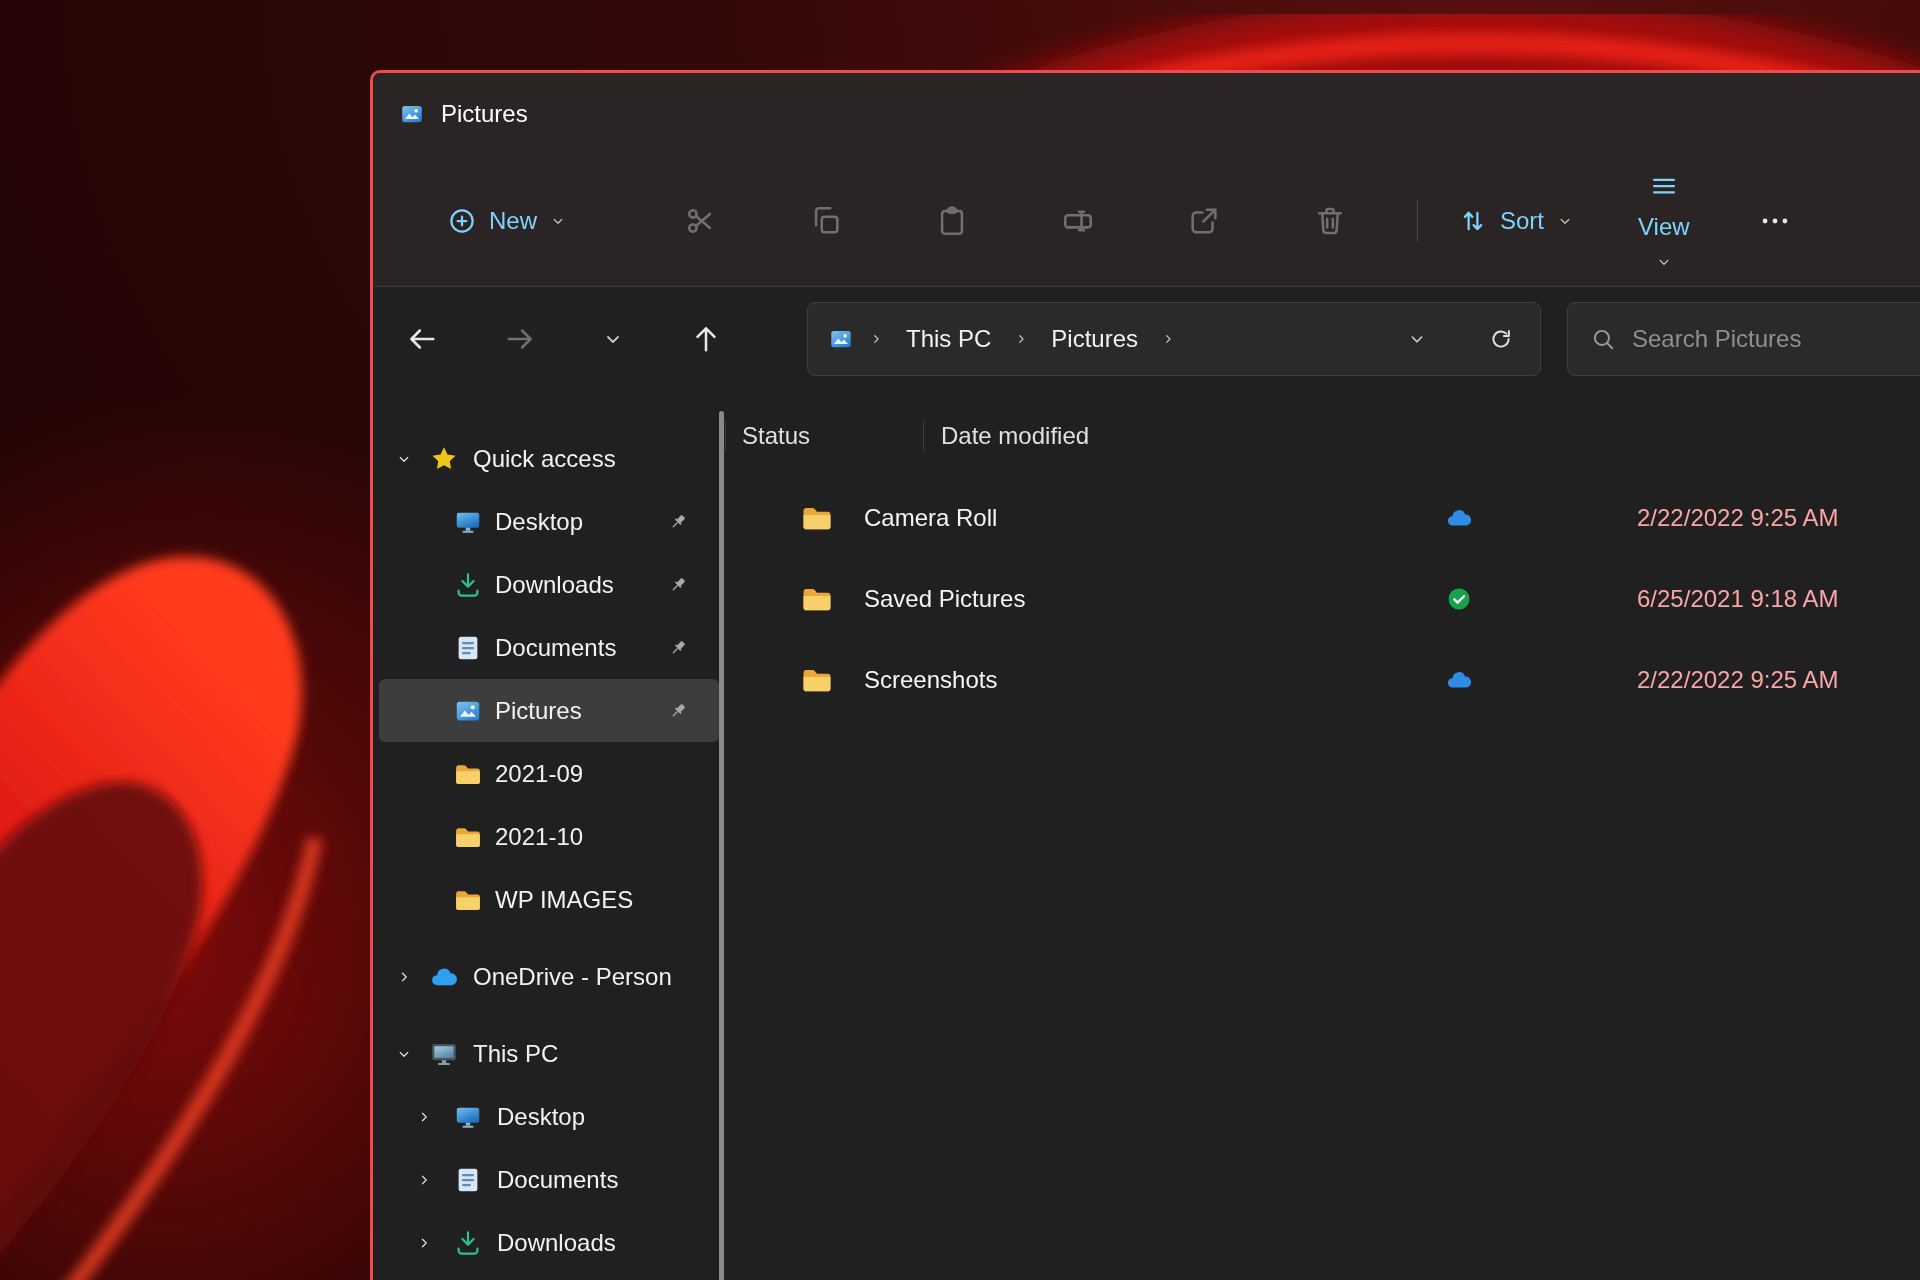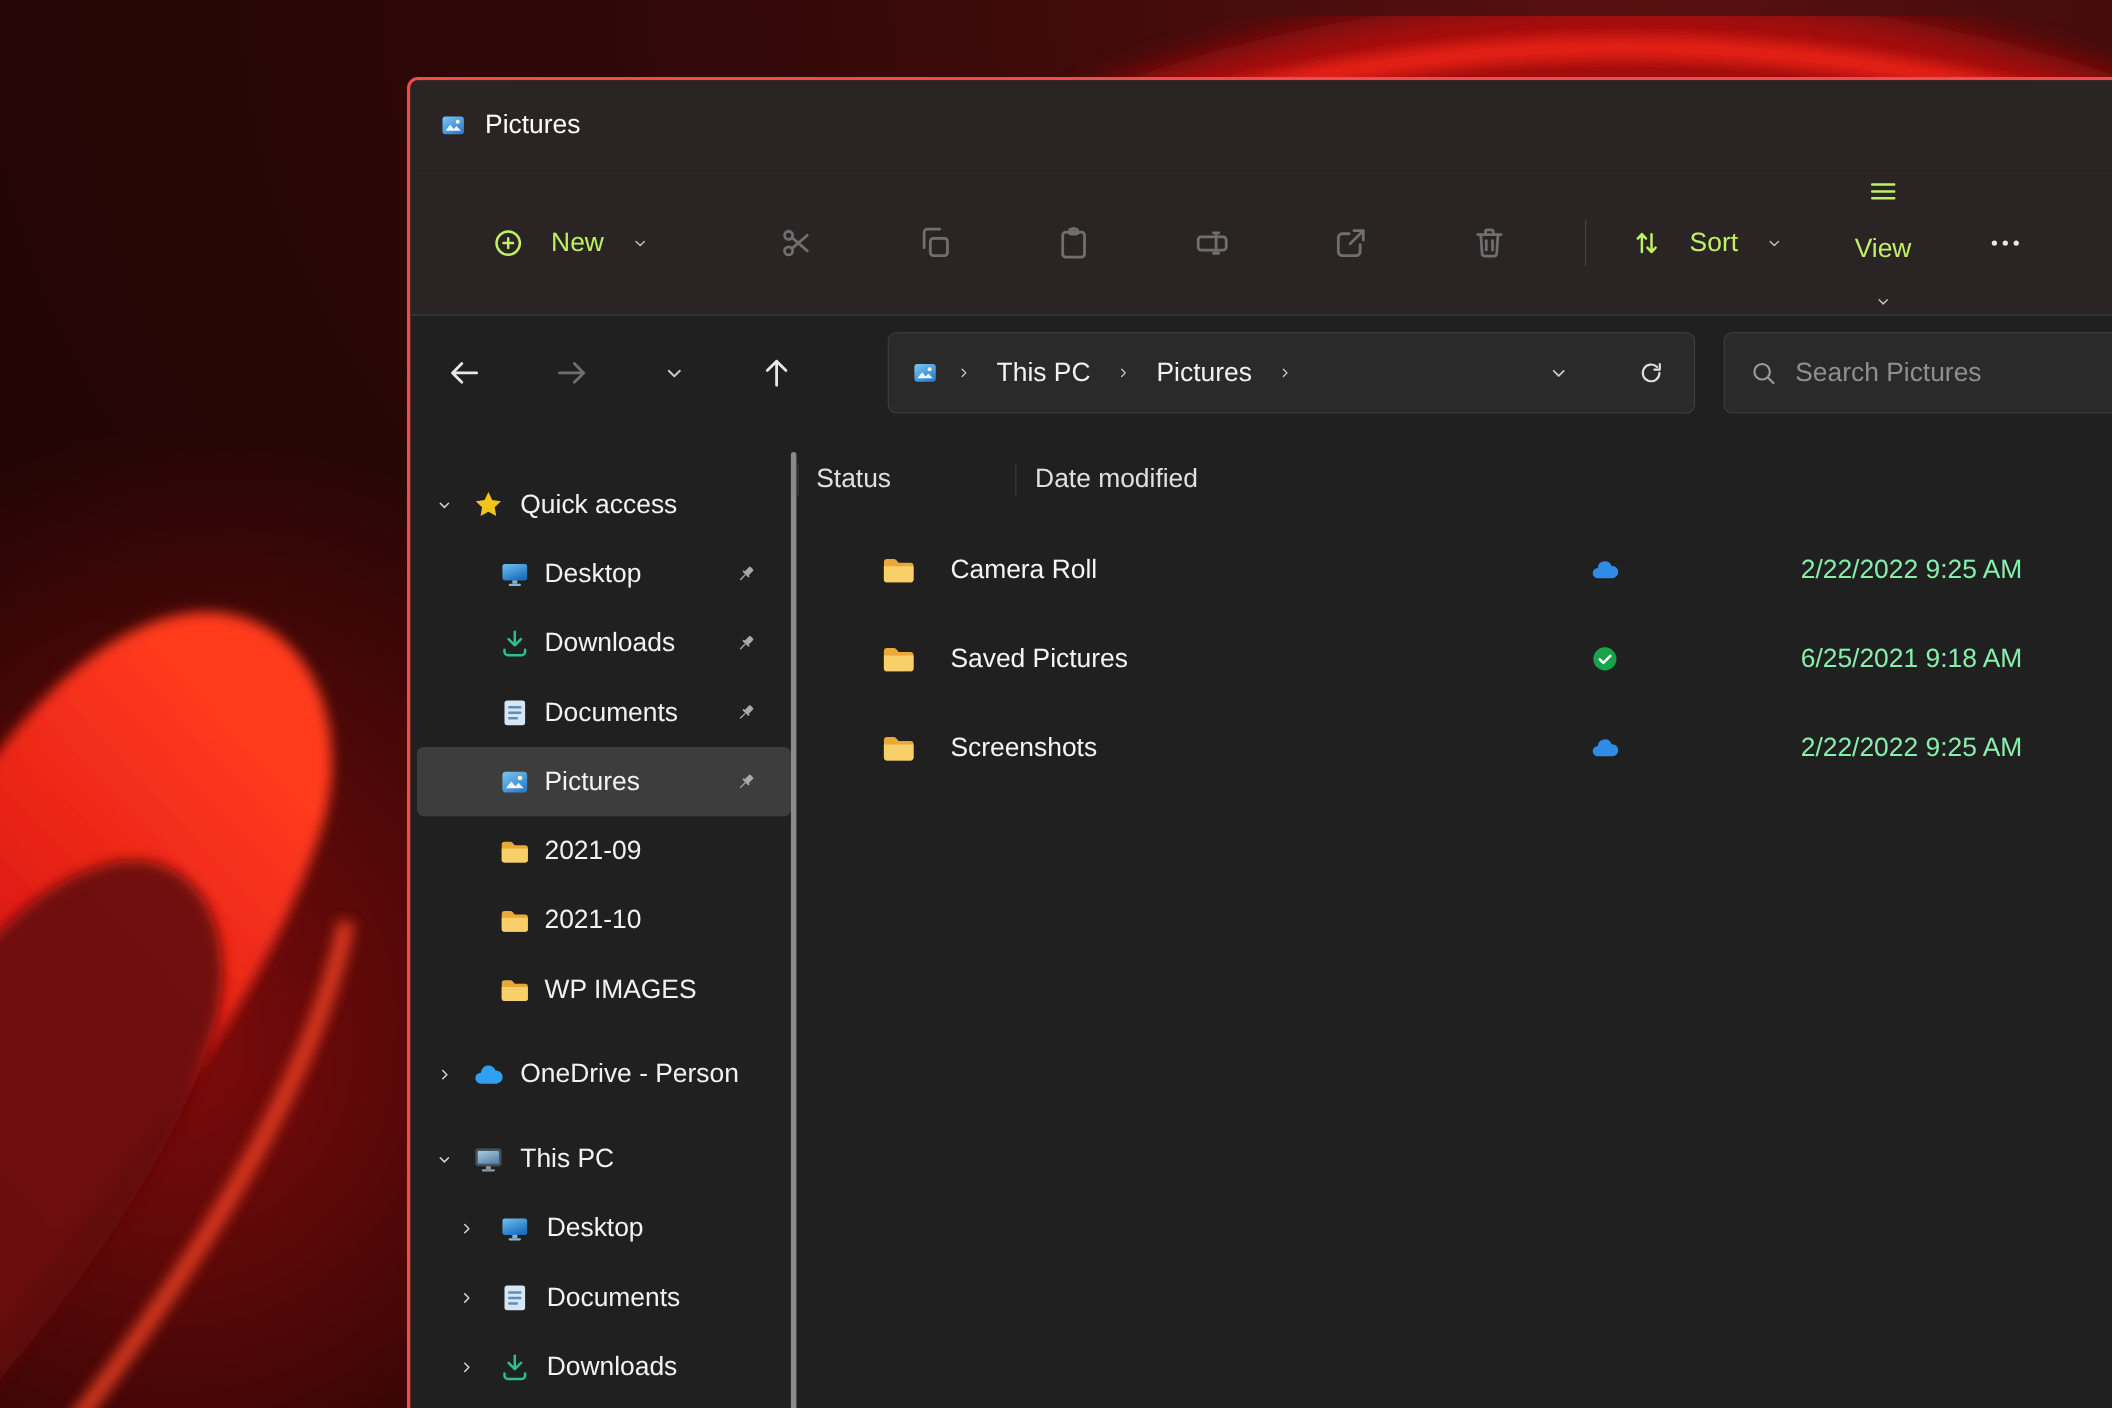--- a/index.html
+++ b/index.html
@@ -19,22 +19,22 @@
   .i18{width:18px;height:18px} .i16{width:16px;height:16px}
 
   
   .titlebar { height:82px; display:flex; align-items:center; padding-left:26px; gap:16px;
               background:#2b2425; flex:none; }
   .titlebar .title { font-size:24px; color:#ffffff; }
 
   
   .commandbar { height:132px; display:flex; align-items:center; padding-left:60px;
                 background:#2b2425; border-bottom:1px solid #3c3c3c; flex:none; }
-  .cmdbtn { display:flex; align-items:center; gap:24px; background:none; border:none;
-            color:#bef264; font-size:24px; font-family:inherit; padding:12px 14px;
+  .cmdbtn { display:flex; align-items:center; gap:12px; background:none; border:none;
+            color:#7dd3fc; font-size:24px; font-family:inherit; padding:12px 14px;
             border-radius:6px; }
   .cmdbtn .chev { color:#bdbdbd; }
   .cmd-group { display:flex; align-items:center; gap:80px; margin-left:96px; }
   .iconbtn { background:none; border:none; color:#6f6f6f; padding:6px; border-radius:6px;
              display:flex; align-items:center; }
   .cmd-divider { width:1px; height:42px; background:#474747; margin-left:64px; }
   .sortbtn { margin-left:26px; } .viewbtn { margin-left:36px;flex-direction:column; } .morebtn { margin-left:48px; color:#e8e8e8; }
 
   
   .navbar { height:104px; display:flex; align-items:center; padding-left:26px; flex:none; }
@@ -79,21 +79,21 @@
   .listheader { display:flex; align-items:center; height:58px; font-size:24px; color:#e0e0e0; }
   .col-name { width:698px; padding-left:100px; position:relative; display:flex; align-items:center; }
   .sort-caret { position:absolute; left:380px; top:-8px; color:#cfcfcf; }
   .col-div { width:1px; height:30px; background:#3f3f3f; }
   .col-status { width:197px; padding-left:16px; }
   .col-date { padding-left:17px; }
   .filerow { display:flex; align-items:center; height:81px; font-size:24px; color:#f5f5f5; }
   .rows { margin-top:12px; }
   .cell-name { width:698px; padding-left:75px; display:flex; align-items:center; gap:30px; }
   .cell-status { width:197px; padding-left:22px; display:flex; align-items:center; }
-  .cell-date { padding-left:17px; color:#86efac; }
+  .cell-date { padding-left:17px; color:#fca5a5; }
   .st-cloud { color:#2e8be6; }
   .star-ic { color:#f0c419; }
   .dl-ic { color:#2cc08e; }
   .od-ic { color:#2f9ff0; }
 </style>
 </head>
 <body>
 
 <svg width="0" height="0" style="position:absolute">
   <defs>

